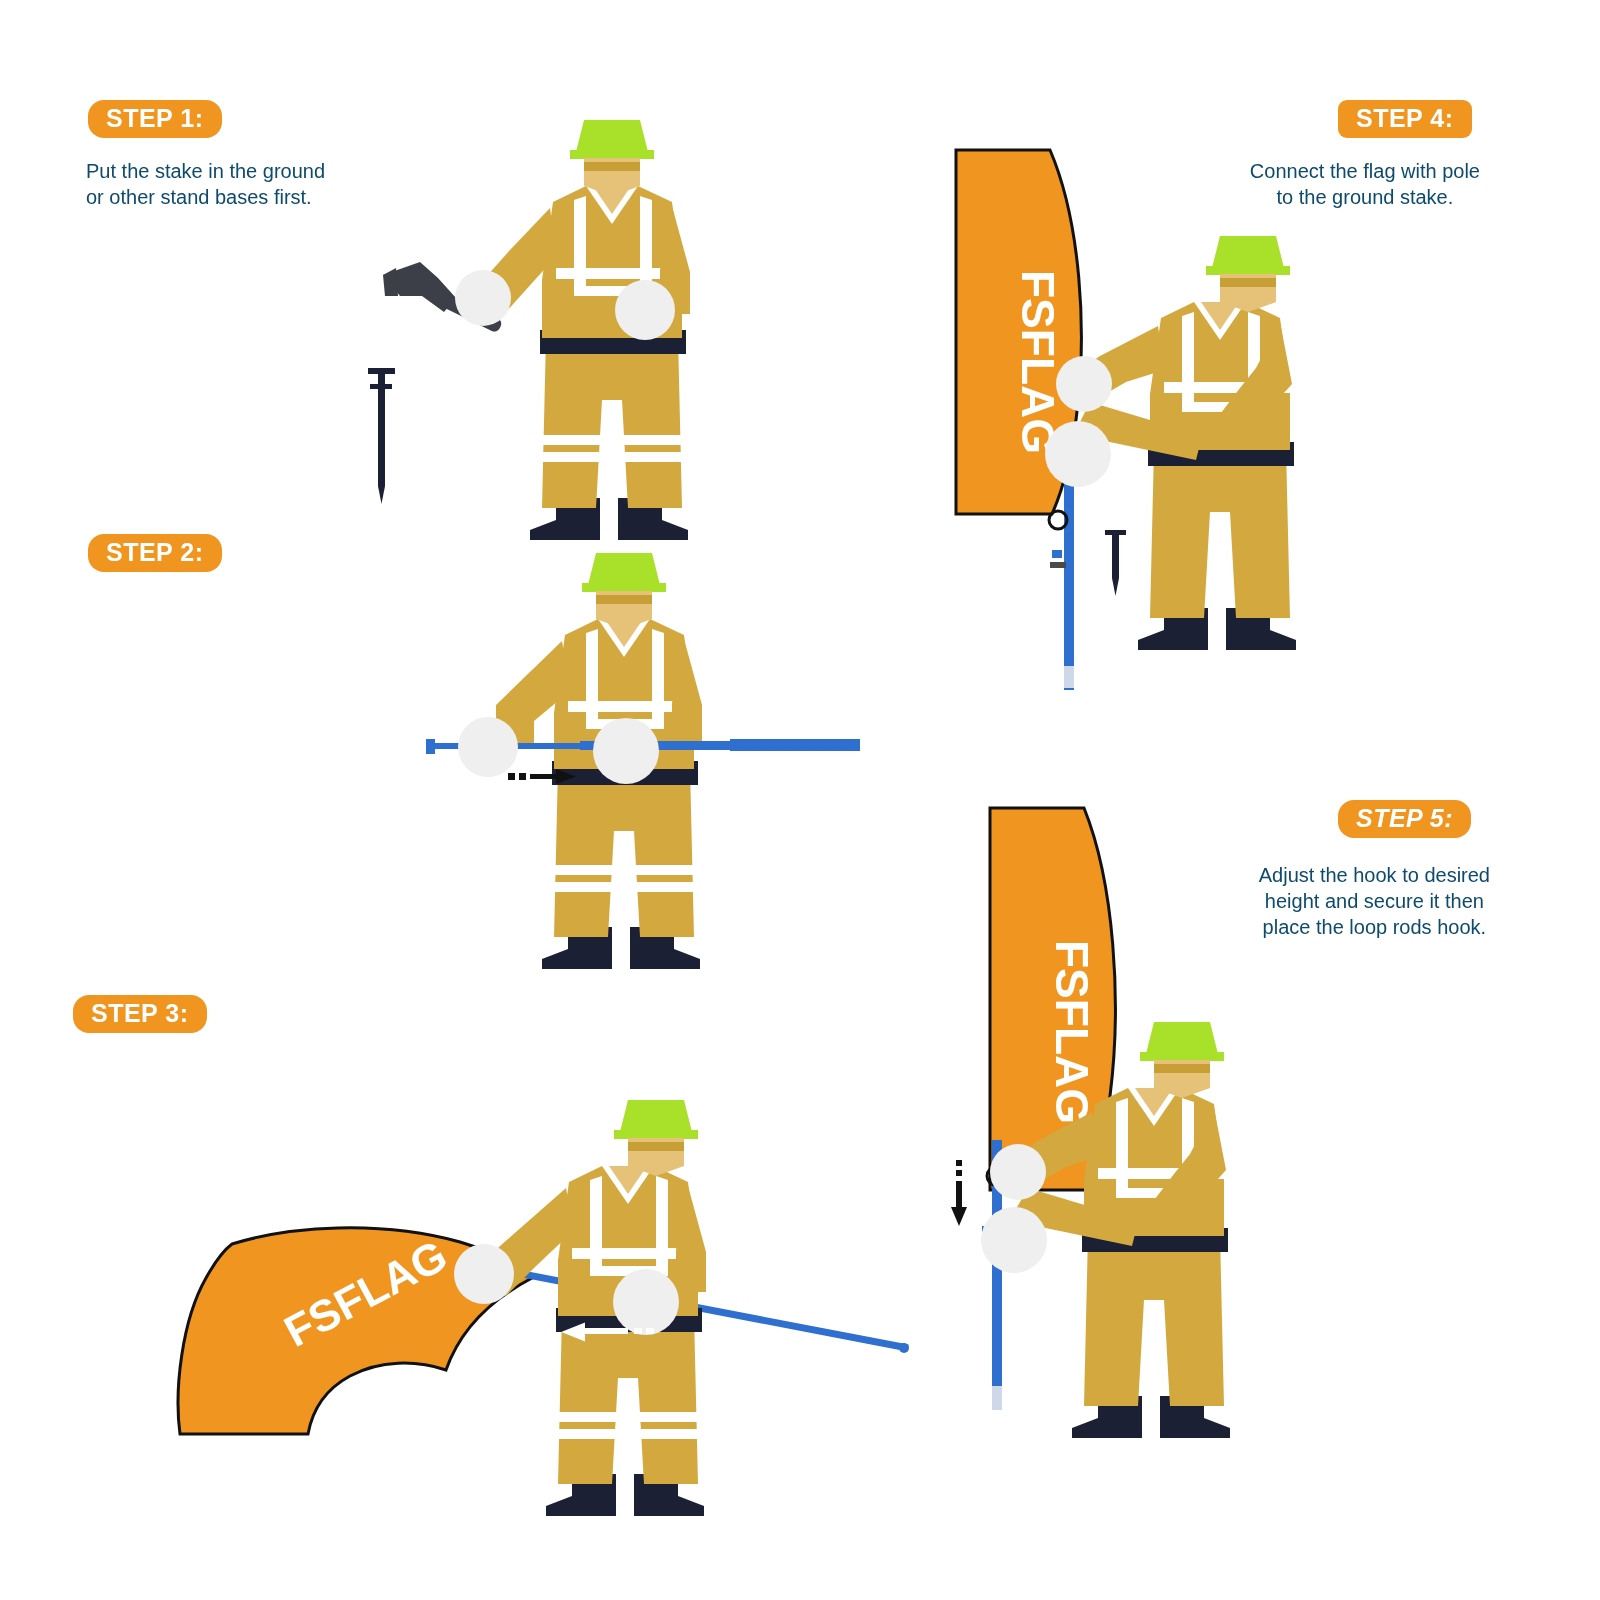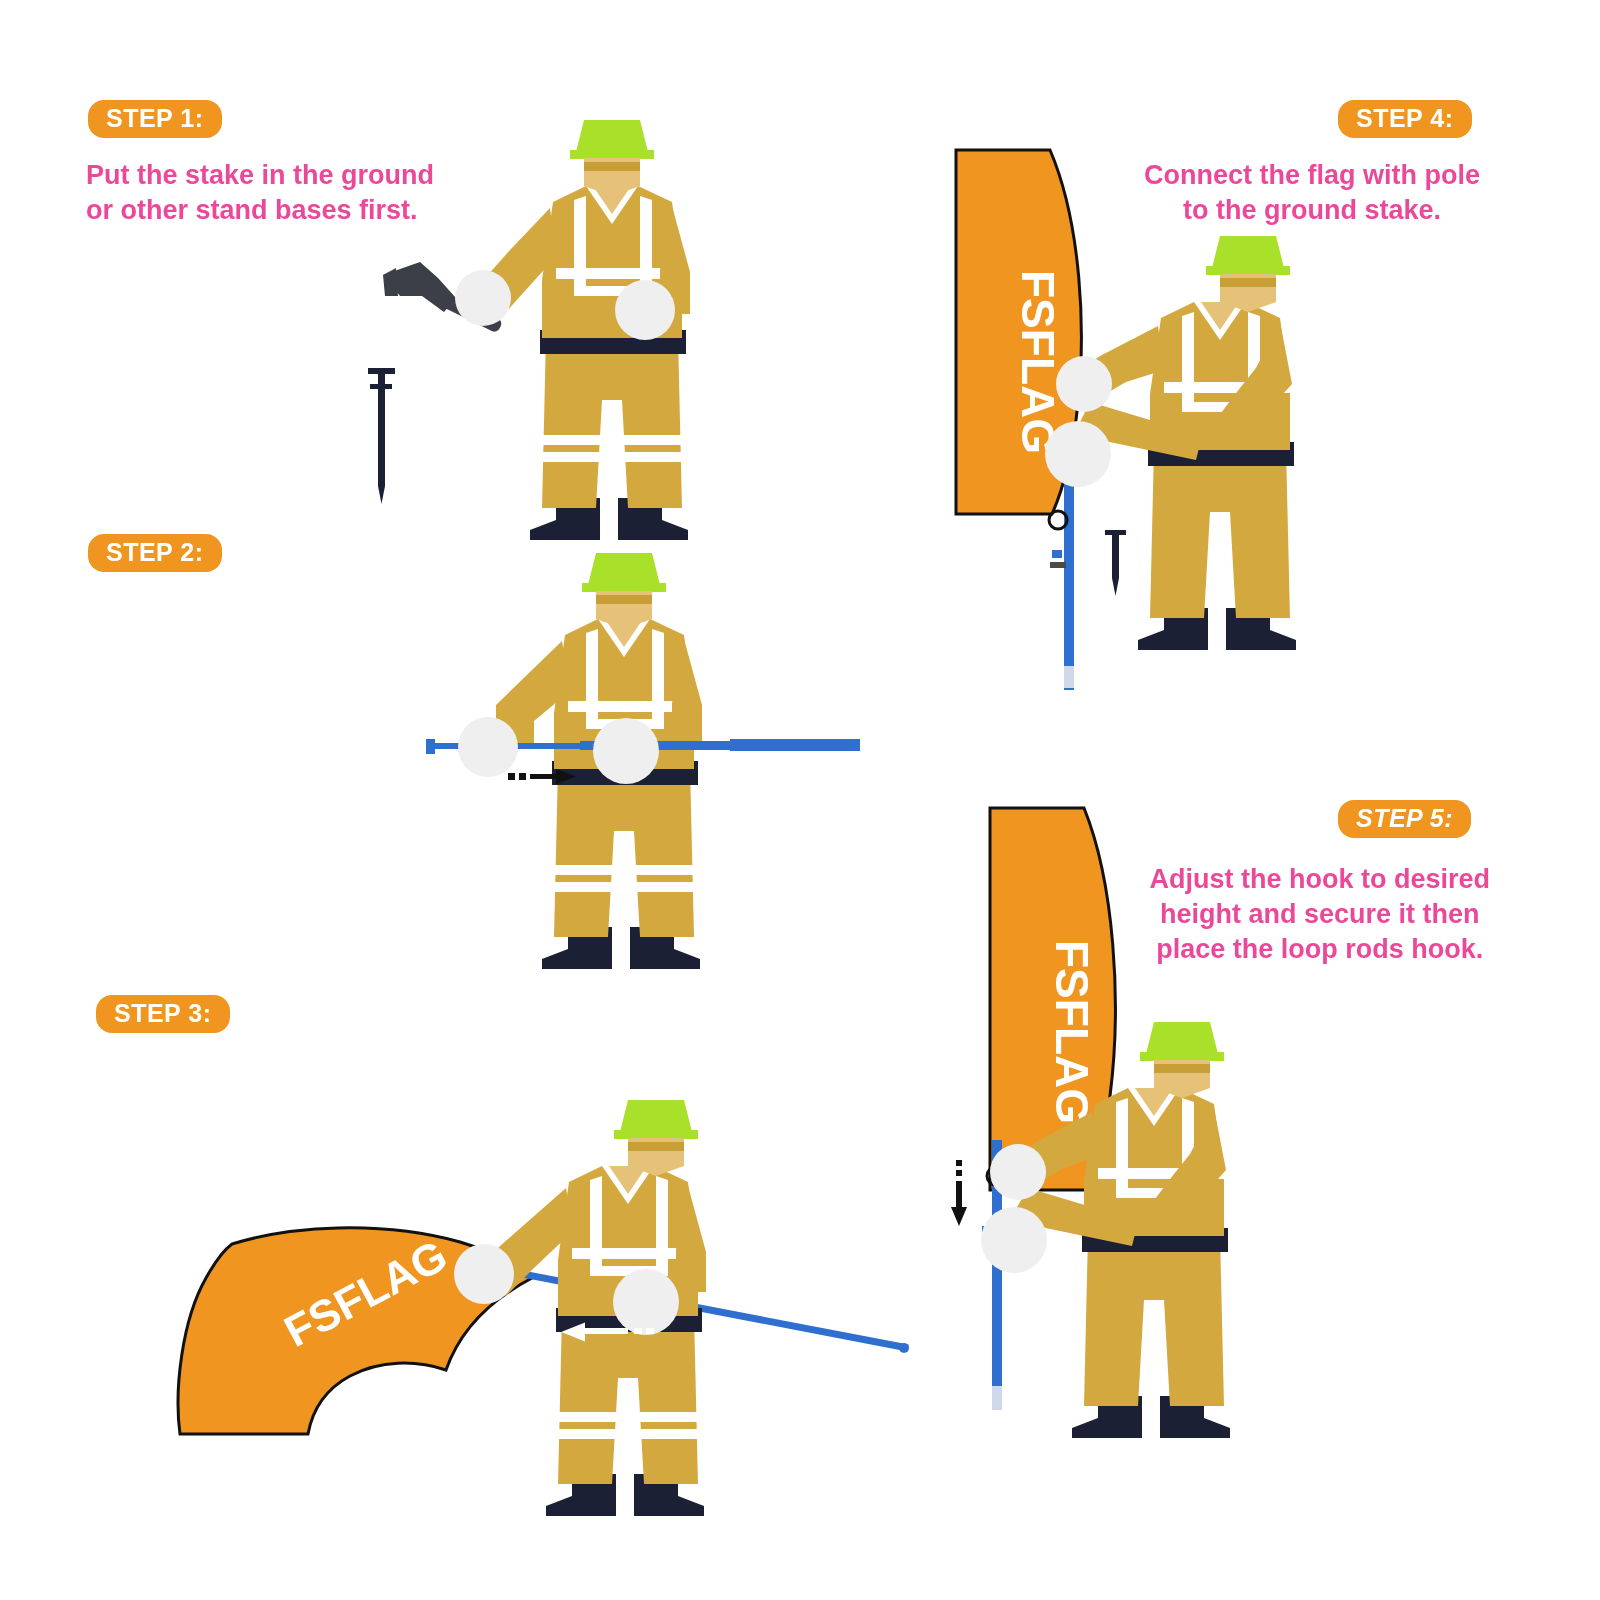--- a/index.html
+++ b/index.html
@@ -27,23 +27,23 @@
     font-size: 25px;
     font-weight: bold;
     letter-spacing: 0.5px;
     padding: 6px 18px 7px 18px;
     border-radius: 16px;
     white-space: nowrap;
     line-height: 1;
   }
   .step-text {
     position: absolute;
-    color: #ec4899;
-    font-size: 27px;
-    font-weight: bold;
+    color: #0c4a6e;
+    font-size: 20px;
+    font-weight: normal;
     line-height: 1.30;
     white-space: pre-line;
   }
   .step-text.right {
     text-align: center;
   }
   svg {
     display: block;
   }
   .fig {
@@ -151,21 +151,21 @@
 
       <g>
         <rect x="108" y="228" width="7" height="7" fill="#111"></rect>
         <rect x="119" y="228" width="7" height="7" fill="#111"></rect>
         <rect x="130" y="229" width="26" height="5" fill="#111"></rect>
         <polygon points="156,224 176,231.5 156,239" fill="#111"></polygon>
       </g>
     </svg>
   </div>
 
-  <div class="step-badge" style="left:96px; top:995px;text-align:center;">STEP 3:</div>
+  <div class="step-badge" style="left:73px; top:995px;text-align:center;">STEP 3:</div>
 
   <div class="fig" style="left:160px; top:1030px;">
     <svg width="790" height="520" viewBox="0 0 790 520">
 
       <g>
         <path d="M72 214 C 130 196, 220 190, 300 212 C 340 224, 360 236, 372 248 C 330 270, 300 300, 286 340 C 256 330, 220 330, 190 346 C 164 360, 152 382, 148 404 L 20 404 C 14 360, 22 290, 46 248 C 56 230, 64 220, 72 214 Z" fill="#f0951f" stroke="#111111" stroke-width="3"></path>
         <text x="135" y="318" fill="#ffffff" font-family="'Liberation Sans', sans-serif" font-size="44" font-weight="bold" transform="rotate(-28 135 318)">FSFLAG</text>
       </g>
 
       <g>
@@ -200,21 +200,21 @@
 
       <g>
         <polygon points="404,302 424,294 424,310" fill="#ffffff" stroke="#ffffff" stroke-width="2"></polygon>
         <rect x="424" y="298" width="44" height="6" fill="#ffffff"></rect>
         <rect x="474" y="298" width="8" height="6" fill="#ffffff"></rect>
         <rect x="486" y="298" width="8" height="6" fill="#ffffff"></rect>
       </g>
     </svg>
   </div>
 
-  <div class="step-badge" style="left:1338px; top:100px;">STEP 4:</div>
+  <div class="step-badge" style="left:1338px; top:100px;border-radius:9px;">STEP 4:</div>
   <div class="step-text right" style="right:120px; top:158px;">Connect the flag with pole
 to the ground stake.</div>
 
   <div class="fig" style="left:940px; top:130px;">
     <svg width="470" height="590" viewBox="0 0 470 590">
 
       <g>
         <path d="M16 20 L110 20 C 140 90, 148 200, 136 290 C 130 336, 120 366, 112 384 L 16 384 Z" fill="#f0951f" stroke="#111111" stroke-width="3"></path>
         <text x="82" y="140" fill="#ffffff" font-family="'Liberation Sans', sans-serif" font-size="46" font-weight="bold" transform="rotate(90 82 140)">FSFLAG</text>
       </g>

